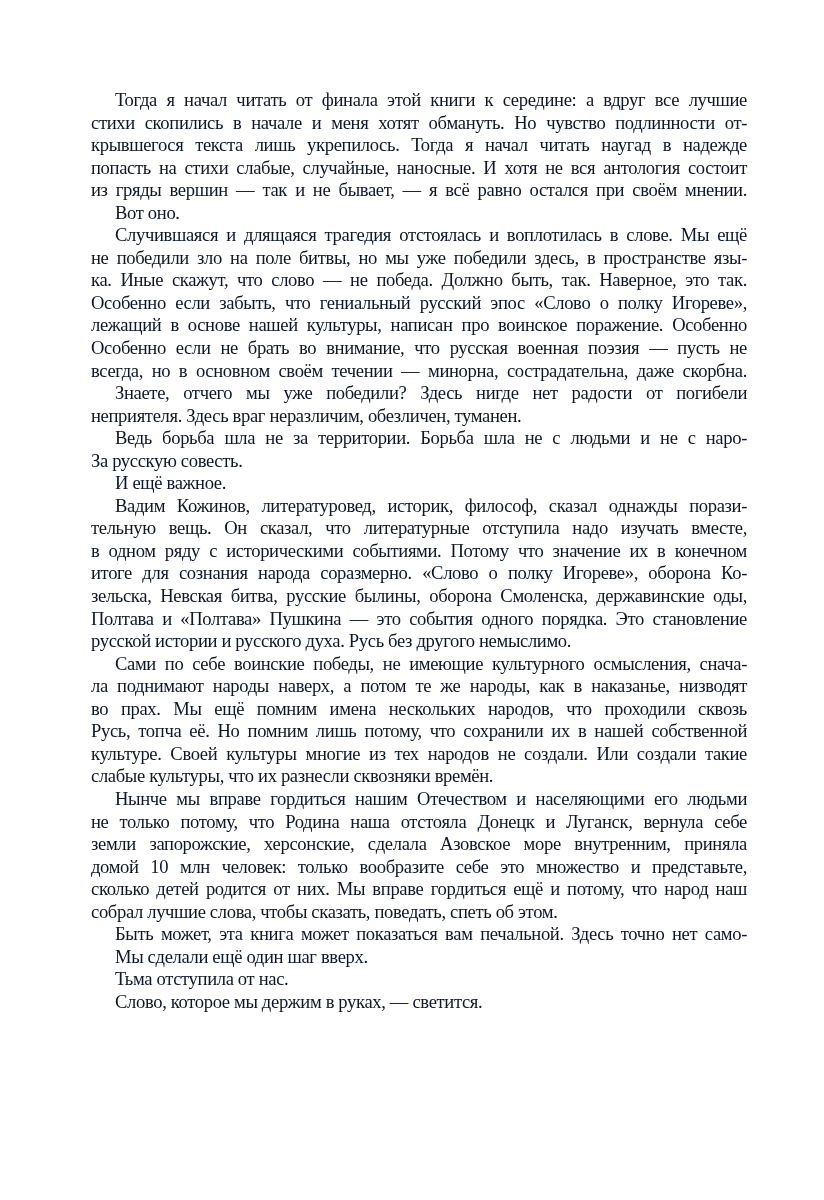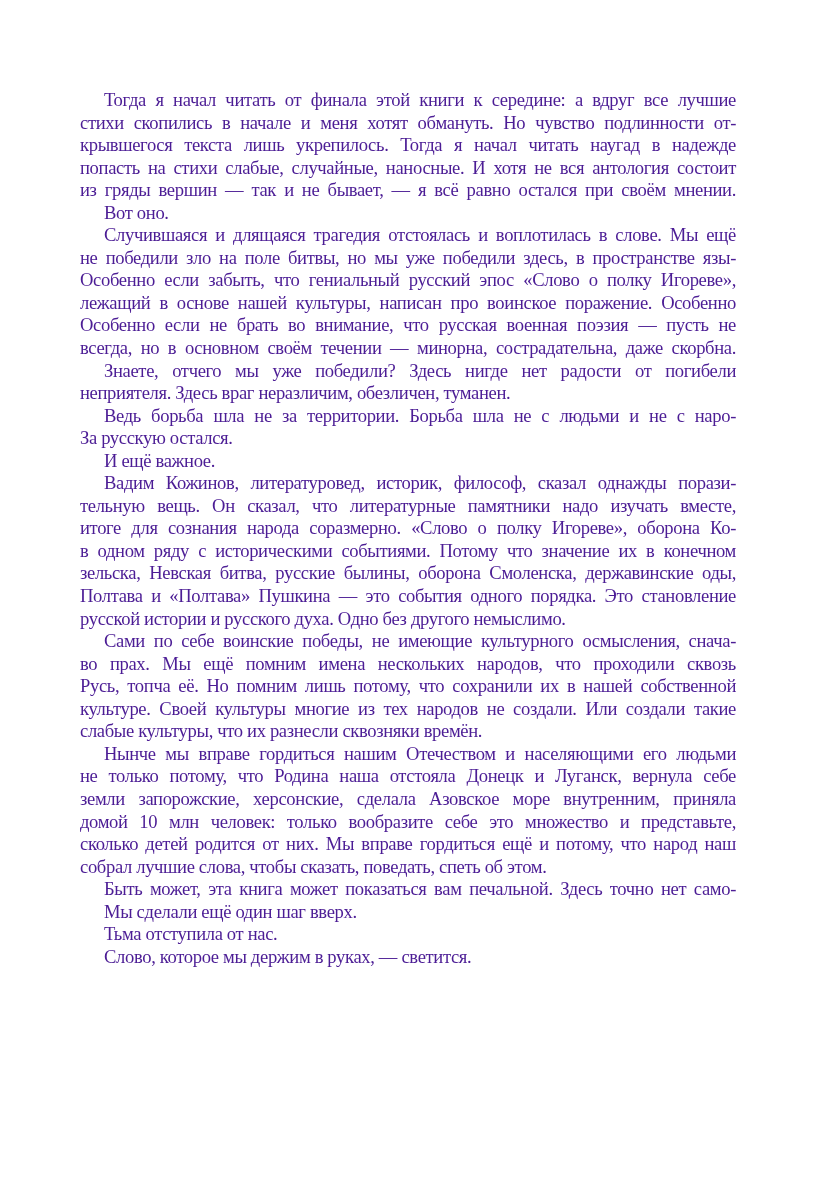--- a/index.html
+++ b/index.html
@@ -8,27 +8,27 @@
     background: #ffffff;
   }
   body {
     width: 824px;
     height: 1200px;
     overflow: hidden;
     position: relative;
   }
   .page {
     position: absolute;
-    left: 80px;
+    left: 91px;
     top: 89px;
     width: 656px;
     font-family: "Liberation Serif", "DejaVu Serif", serif;
     font-size: 18.6px;
     line-height: 22.55px;
-    color: #4c1d95;
+    color: #0f172a;
   }
   .line {
     display: block;
     white-space: nowrap;
     height: 22.55px;
     text-align: justify;
     text-align-last: justify;
     letter-spacing: -0.35px;
   }
   .line.last {
@@ -51,52 +51,54 @@
     <span class="line">из гряды вершин — так и не бывает, — я всё равно остался при своём мнении.</span>
   </div>
 
   <div>
     <span class="line indent last">Вот оно.</span>
   </div>
 
   <div>
     <span class="line indent">Случившаяся и длящаяся трагедия отстоялась и воплотилась в слове. Мы ещё</span>
     <span class="line">не победили зло на поле битвы, но мы уже победили здесь, в пространстве язы-</span>
+    <span class="line">ка. Иные скажут, что слово — не победа. Должно быть, так. Наверное, это так.</span>
     <span class="line">Особенно если забыть, что гениальный русский эпос «Слово о полку Игореве»,</span>
     <span class="line">лежащий в основе нашей культуры, написан про воинское поражение. Особенно</span>
     <span class="line">Особенно если не брать во внимание, что русская военная поэзия — пусть не</span>
     <span class="line">всегда, но в основном своём течении — минорна, сострадательна, даже скорбна.</span>
   </div>
 
   <div>
     <span class="line indent">Знаете, отчего мы уже победили? Здесь нигде нет радости от погибели</span>
     <span class="line last">неприятеля. Здесь враг неразличим, обезличен, туманен.</span>
   </div>
 
   <div>
     <span class="line indent">Ведь борьба шла не за территории. Борьба шла не с людьми и не с наро-</span>
-    <span class="line last">За русскую остался.</span>
+    <span class="line last">За русскую совесть.</span>
   </div>
 
   <div>
     <span class="line indent last">И ещё важное.</span>
   </div>
 
   <div>
     <span class="line indent">Вадим Кожинов, литературовед, историк, философ, сказал однажды порази-</span>
-    <span class="line">тельную вещь. Он сказал, что литературные памятники надо изучать вместе,</span>
+    <span class="line">тельную вещь. Он сказал, что литературные отступила надо изучать вместе,</span>
+    <span class="line">в одном ряду с историческими событиями. Потому что значение их в конечном</span>
     <span class="line">итоге для сознания народа соразмерно. «Слово о полку Игореве», оборона Ко-</span>
-    <span class="line">в одном ряду с историческими событиями. Потому что значение их в конечном</span>
     <span class="line">зельска, Невская битва, русские былины, оборона Смоленска, державинские оды,</span>
     <span class="line">Полтава и «Полтава» Пушкина — это события одного порядка. Это становление</span>
-    <span class="line last">русской истории и русского духа. Одно без другого немыслимо.</span>
+    <span class="line last">русской истории и русского духа. Русь без другого немыслимо.</span>
   </div>
 
   <div>
     <span class="line indent">Сами по себе воинские победы, не имеющие культурного осмысления, снача-</span>
+    <span class="line">ла поднимают народы наверх, а потом те же народы, как в наказанье, низводят</span>
     <span class="line">во прах. Мы ещё помним имена нескольких народов, что проходили сквозь</span>
     <span class="line">Русь, топча её. Но помним лишь потому, что сохранили их в нашей собственной</span>
     <span class="line">культуре. Своей культуры многие из тех народов не создали. Или создали такие</span>
     <span class="line last">слабые культуры, что их разнесли сквозняки времён.</span>
   </div>
 
   <div>
     <span class="line indent">Нынче мы вправе гордиться нашим Отечеством и населяющими его людьми</span>
     <span class="line">не только потому, что Родина наша отстояла Донецк и Луганск, вернула себе</span>
     <span class="line">земли запорожские, херсонские, сделала Азовское море внутренним, приняла</span>

